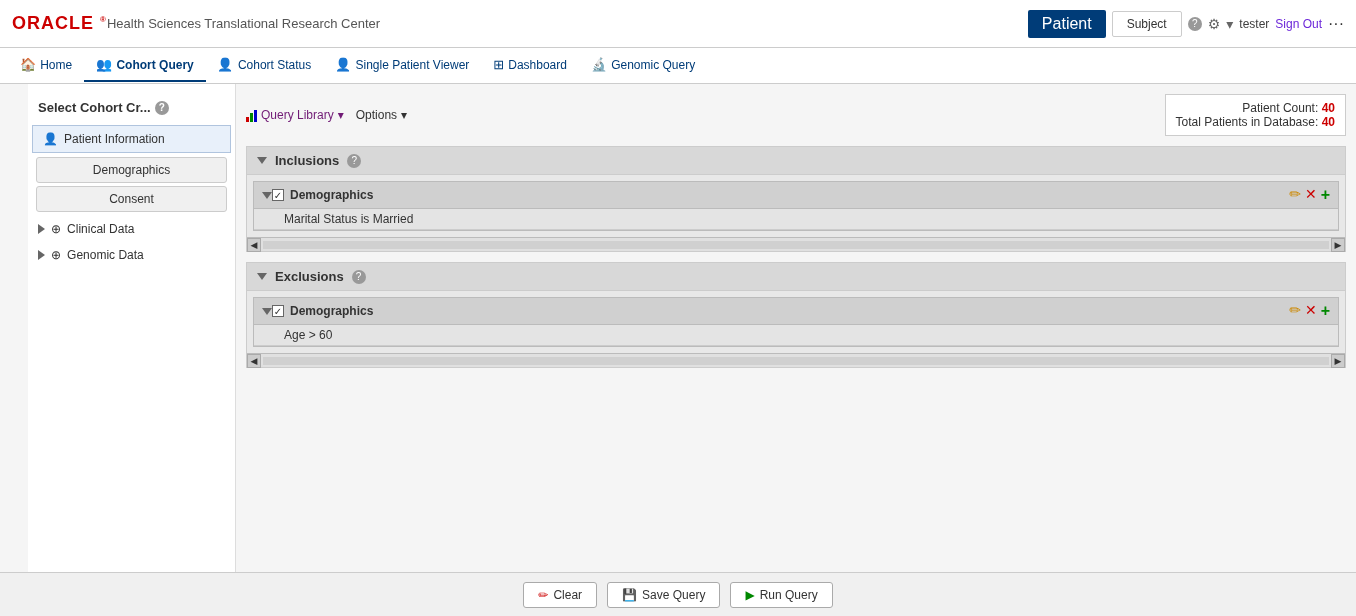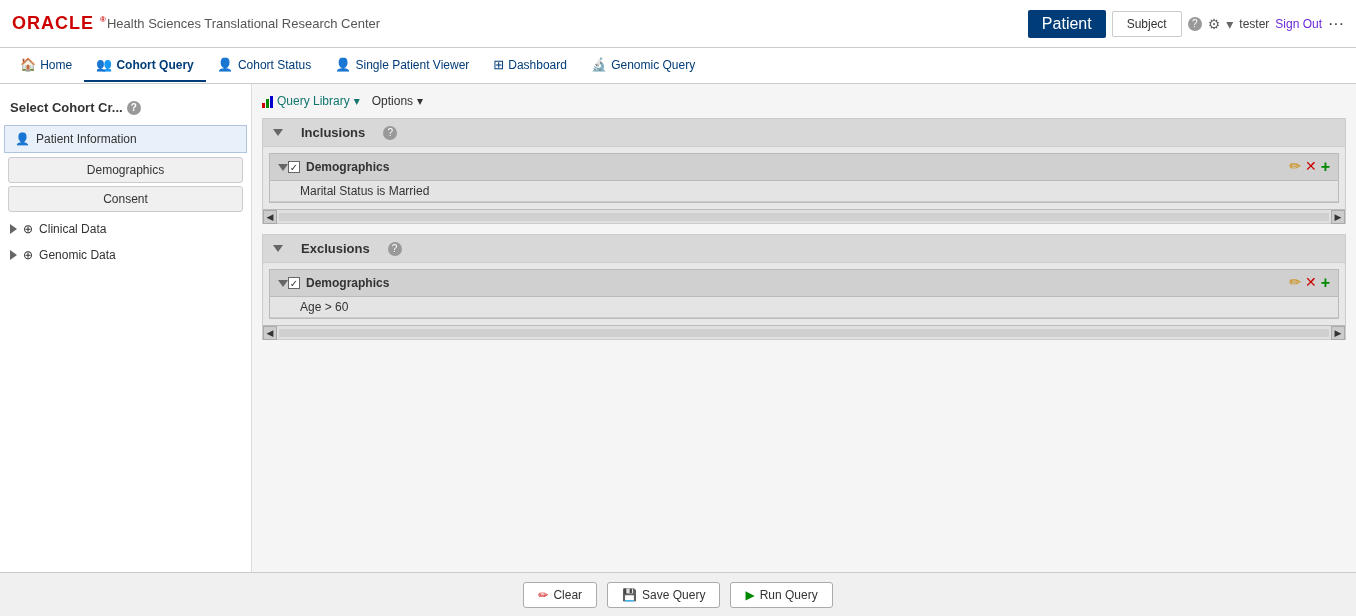--- a/index.html
+++ b/index.html
@@ -87,25 +87,26 @@
 
     
     .main-container {
       display: flex;
       height: calc(616px - 48px - 36px);
       background: #f5f5f5;
     }
 
     
     .sidebar {
-      width: 252px;
+      width: 208px;
       background: #fff;
       border-right: 1px solid #ddd;
       padding: 10px 0;
       flex-shrink: 0;
+      margin-left: 28px;
     }
     .sidebar-title {
       font-size: 13px;
       font-weight: bold;
       padding: 6px 10px 10px 10px;
       display: flex;
       align-items: center;
       gap: 4px;
     }
     .help-icon {
@@ -168,21 +169,21 @@
     .content-header {
       display: flex;
       align-items: center;
       gap: 12px;
       margin-bottom: 10px;
     }
     .query-library-btn {
       display: flex;
       align-items: center;
       gap: 4px;
-      color: #0f766e;
+      color: #701a75;
       cursor: pointer;
       font-size: 12px;
       background: none;
       border: none;
     }
     .options-btn {
       display: flex;
       align-items: center;
       gap: 4px;
       color: #333;
@@ -204,21 +205,21 @@
 
     
     .section-panel {
       background: #e8e8e8;
       border: 1px solid #ccc;
       margin-bottom: 10px;
     }
     .section-panel-header {
       display: flex;
       align-items: center;
-      gap: 18px;
+      gap: 8px;
       padding: 6px 10px;
       background: #d8d8d8;
       border-bottom: 1px solid #ccc;
     }
     .section-panel-title {
       font-size: 13px;
       font-weight: bold;
     }
 
     
@@ -410,20 +411,30 @@
           <span style="display:inline-block;width:3px;height:9px;background:#080;"></span>
           <span style="display:inline-block;width:3px;height:12px;background:#00c;"></span>
         </span>
         <span>Query Library</span>
         <span>▾</span>
       </button>
       <button class="options-btn">
         <span>Options</span>
         <span>▾</span>
       </button>
+      <div class="patient-count-box">
+        <div>
+          <span class="count-label">Patient Count:</span>
+          <span class="count-value">40</span>
+        </div>
+        <div>
+          <span class="count-label">Total Patients in Database:</span>
+          <span class="count-value">40</span>
+        </div>
+      </div>
     </div>
 
     <div class="section-panel">
       <div class="section-panel-header">
         <span class="triangle-down"></span>
         <span class="section-panel-title">Inclusions</span>
         <span class="help-icon">?</span>
       </div>
       <div class="query-group">
         <div class="query-group-header">

